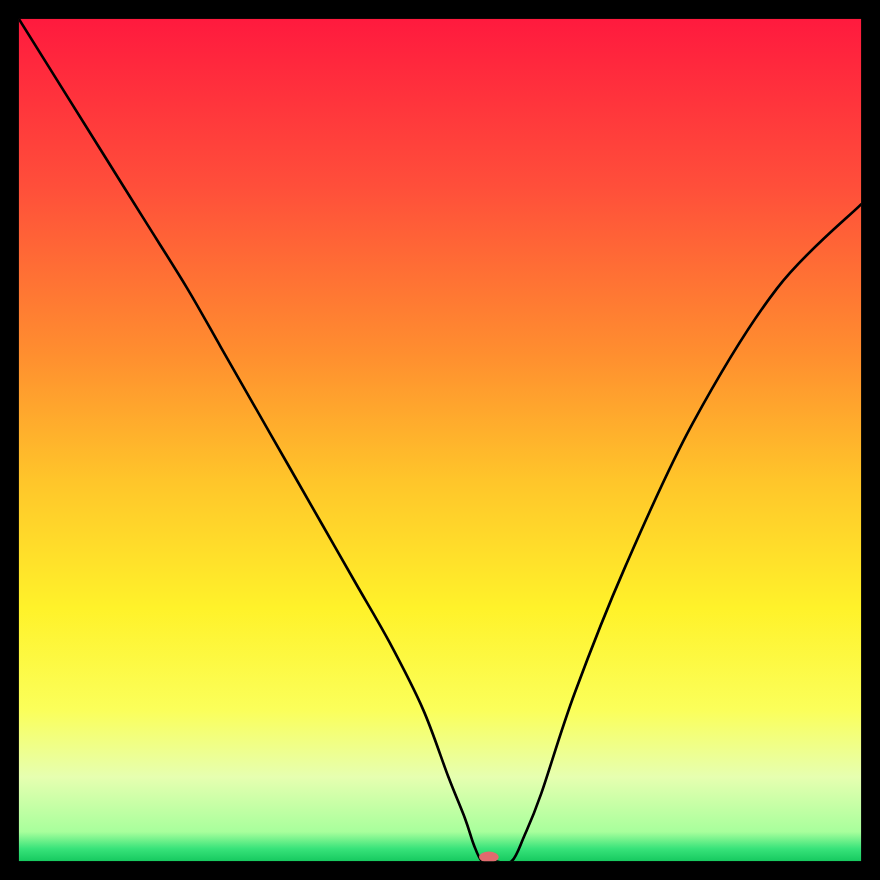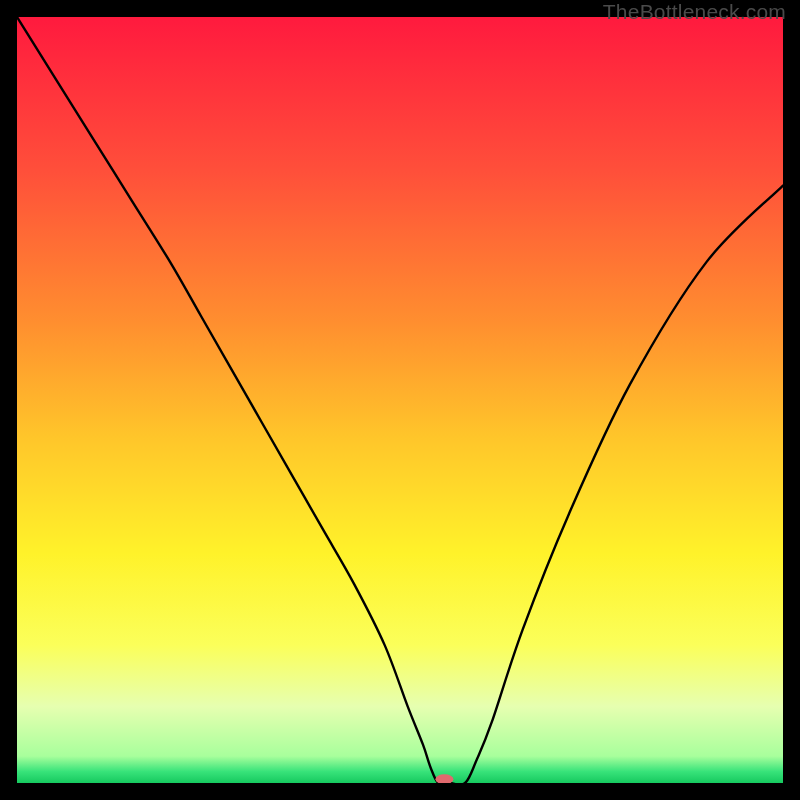--- a/index.html
+++ b/index.html
@@ -49,14 +49,13 @@
           <stop offset="90%" stop-color="#e6ffb0"></stop>
           <stop offset="96.5%" stop-color="#a8ff9c"></stop>
           <stop offset="98.5%" stop-color="#38e37a"></stop>
           <stop offset="100%" stop-color="#16c95f"></stop>
         </linearGradient>
     </defs>
     <rect x="0" y="0" width="766" height="766" fill="url(#bg-grad)"></rect>
     <path id="curve" fill="none" stroke="#000" stroke-width="2.4" stroke-linejoin="round" stroke-linecap="round" d="M 0 0 C 6.383333333333334 10.21333333333333 25.53333333333334 40.853333333333296 38.300000000000004 61.27999999999997 C 51.06666666666667 81.70666666666665 63.83333333333334 102.13333333333338 76.60000000000001 122.56000000000006 C 89.36666666666667 142.98666666666674 102.13333333333333 163.41333333333338 114.89999999999999 183.84000000000003 C 127.66666666666666 204.26666666666668 141.71 225.97 153.20000000000002 245.12 C 164.69000000000003 264.27 173.62666666666667 280.8666666666667 183.84 298.74 C 194.05333333333334 316.61333333333334 204.26666666666668 334.4866666666666 214.48000000000002 352.35999999999996 C 224.69333333333336 370.2333333333333 234.90666666666667 388.1066666666667 245.12 405.98 C 255.33333333333334 423.85333333333335 265.5466666666666 441.72666666666663 275.76 459.59999999999997 C 285.97333333333336 477.4733333333333 296.1866666666667 495.3466666666667 306.40000000000003 513.22 C 316.61333333333334 531.0933333333334 326.8266666666667 547.69 337.04 566.84 C 347.25333333333333 585.99 358.74333333333334 607.6933333333334 367.68 628.12 C 376.6166666666667 648.5466666666666 384.2766666666667 672.8033333333333 390.66 689.4 C 397.04333333333335 705.9966666666667 402.15000000000003 717.4866666666667 405.98 727.7 C 409.81 737.9133333333334 411.0866666666667 744.2966666666666 413.64000000000004 750.68 C 416.1933333333334 757.0633333333333 418.10833333333335 763.4466666666667 421.3 766 C 424.4916666666667 768.5533333333333 428.32166666666666 766 432.78999999999996 766 C 437.25833333333327 766 443.64166666666665 769.83 448.10999999999996 766 C 452.57833333333326 762.17 455.1316666666666 753.2333333333333 459.59999999999997 743.02 C 464.0683333333333 732.8066666666666 467.26 726.4233333333334 474.92 704.72 C 482.58000000000004 683.0166666666667 492.79333333333335 647.27 505.56 612.8 C 518.3266666666667 578.3299999999999 533.6466666666666 538.7533333333333 551.52 497.90000000000003 C 569.3933333333333 457.04666666666674 589.82 409.81 612.8000000000001 367.68 C 635.7800000000001 325.55 663.8666666666667 278.31333333333333 689.4 245.12 C 714.9333333333333 211.92666666666668 753.2333333333333 181.28666666666666 766 168.51999999999998"></path>
     <ellipse id="valley" cx="427.42799999999994" cy="762.17" rx="9" ry="5" fill="#e06a6e"></ellipse>
   </svg>
-  <div class="watermark">TheBottleneck.com</div>
 </div>
 
 </body></html>

